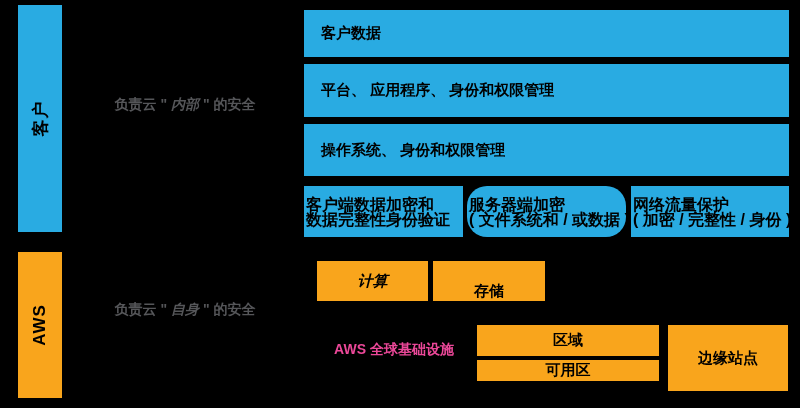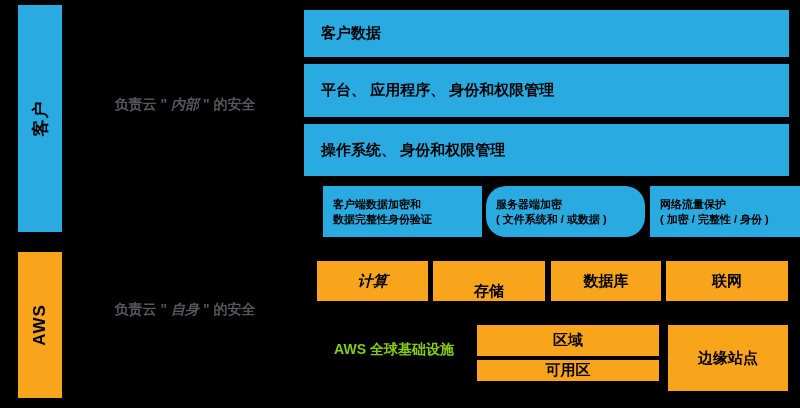--- a/index.html
+++ b/index.html
@@ -55,43 +55,42 @@
     color: #000;
     white-space: nowrap;
   }
 
   
   .sec-box {
     background: #29ABE2;
     display: flex;
     flex-direction: column;
     justify-content: center;
-    padding-left: 10px;
+    padding-left: 2px;
     font-weight: bold;
-    font-size: 11px;
+    font-size: 16px;
     line-height: 15px;
     color: #000;
     white-space: nowrap;
-    margin-left: 19px;
   }
 
   
   .svc-box, .infra-box {
     background: #F9A51C;
     display: flex;
     align-items: center;
     justify-content: center;
     font-weight: bold;
     font-size: 15px;
     color: #000;
     white-space: nowrap;
   }
 
   .infra-label {
-    color: #84cc16;
+    color: #ec4899;
     font-weight: bold;
     font-size: 14px;
     text-align: center;
     white-space: nowrap;
   }
 </style>
 </head>
 <body>
 
 <div id="stage">
@@ -140,27 +139,21 @@
   </div>
 
   <div class="abs svc-box" style="left:317px; top:261px; width:111px; height:40px;font-style:italic;">
     <span>计算</span>
   </div>
 
   <div class="abs svc-box" style="left:433px; top:261px; width:112px; height:40px;align-items:flex-end;">
     <span>存储</span>
   </div>
 
-  <div class="abs svc-box" style="left:551px; top:261px; width:110px; height:40px;">
-    <span>数据库</span>
-  </div>
 
-  <div class="abs svc-box" style="left:666px; top:261px; width:122px; height:40px;">
-    <span>联网</span>
-  </div>
 
   <div class="abs infra-label" style="left:324px; top:341px; width:140px;">
     <span>AWS 全球基础设施</span>
   </div>
 
   <div class="abs infra-box" style="left:477px; top:325px; width:182px; height:31px;">
     <span>区域</span>
   </div>
 
   <div class="abs infra-box" style="left:477px; top:360px; width:182px; height:21px;">

